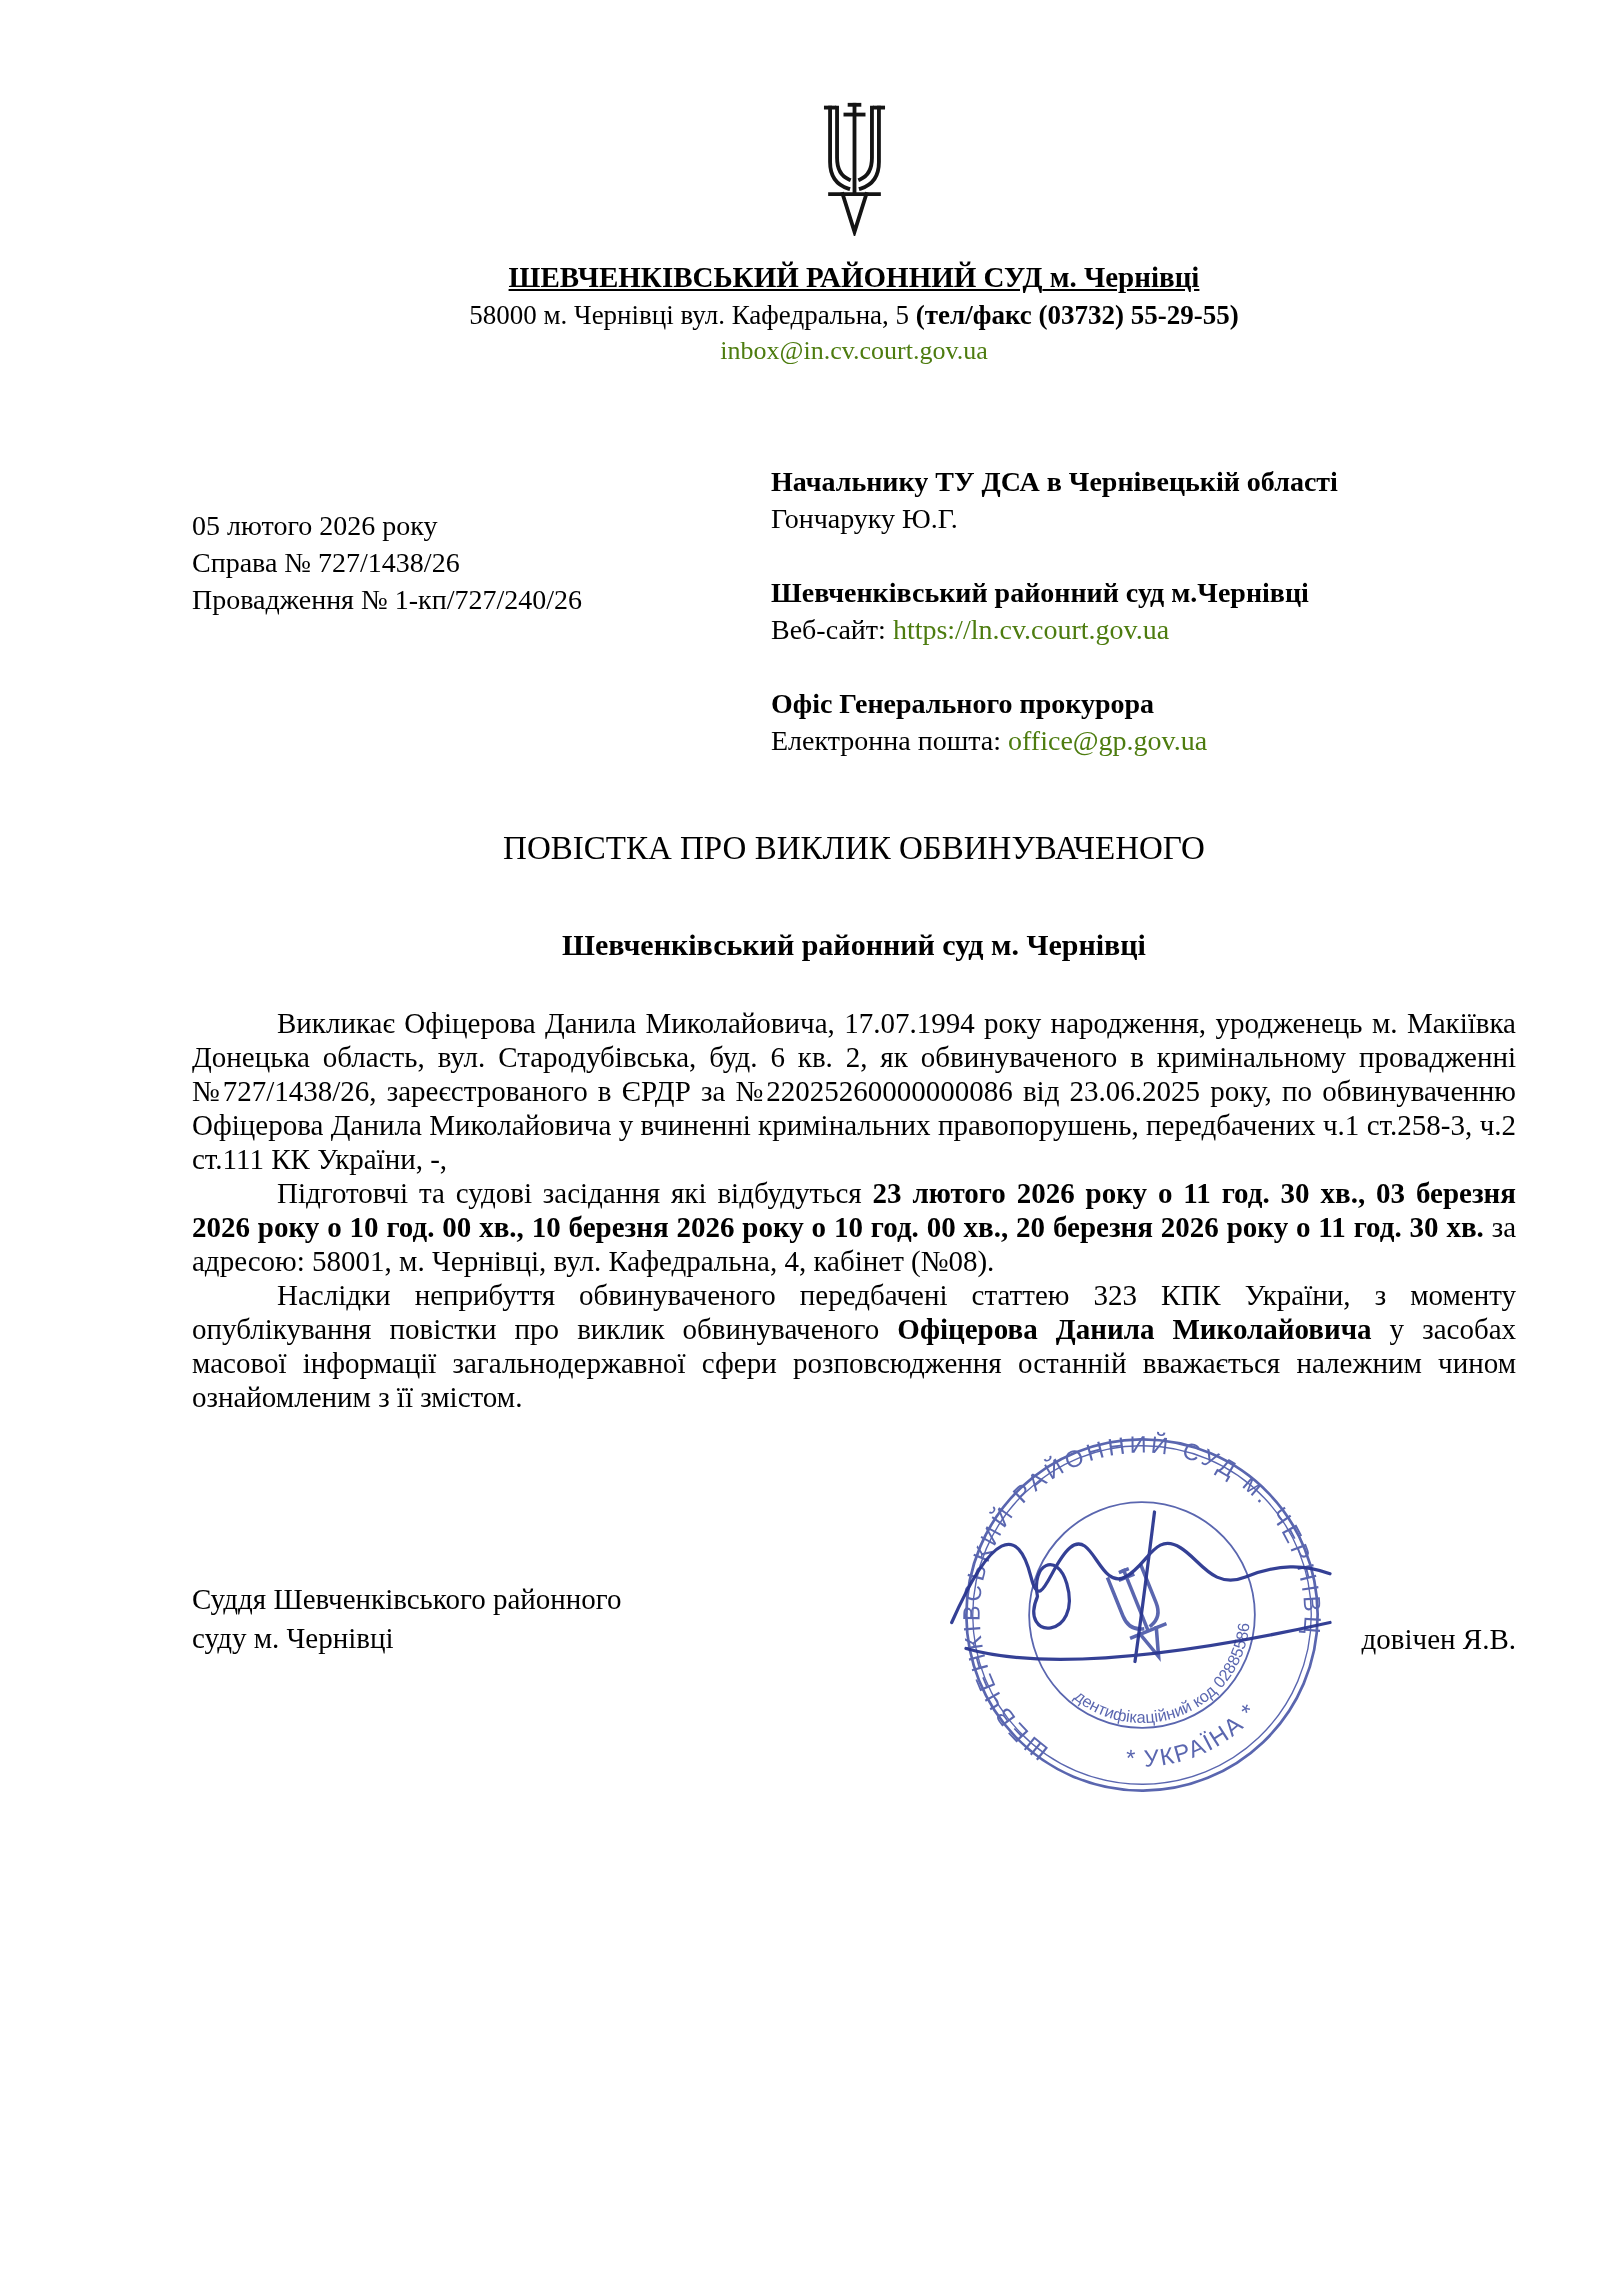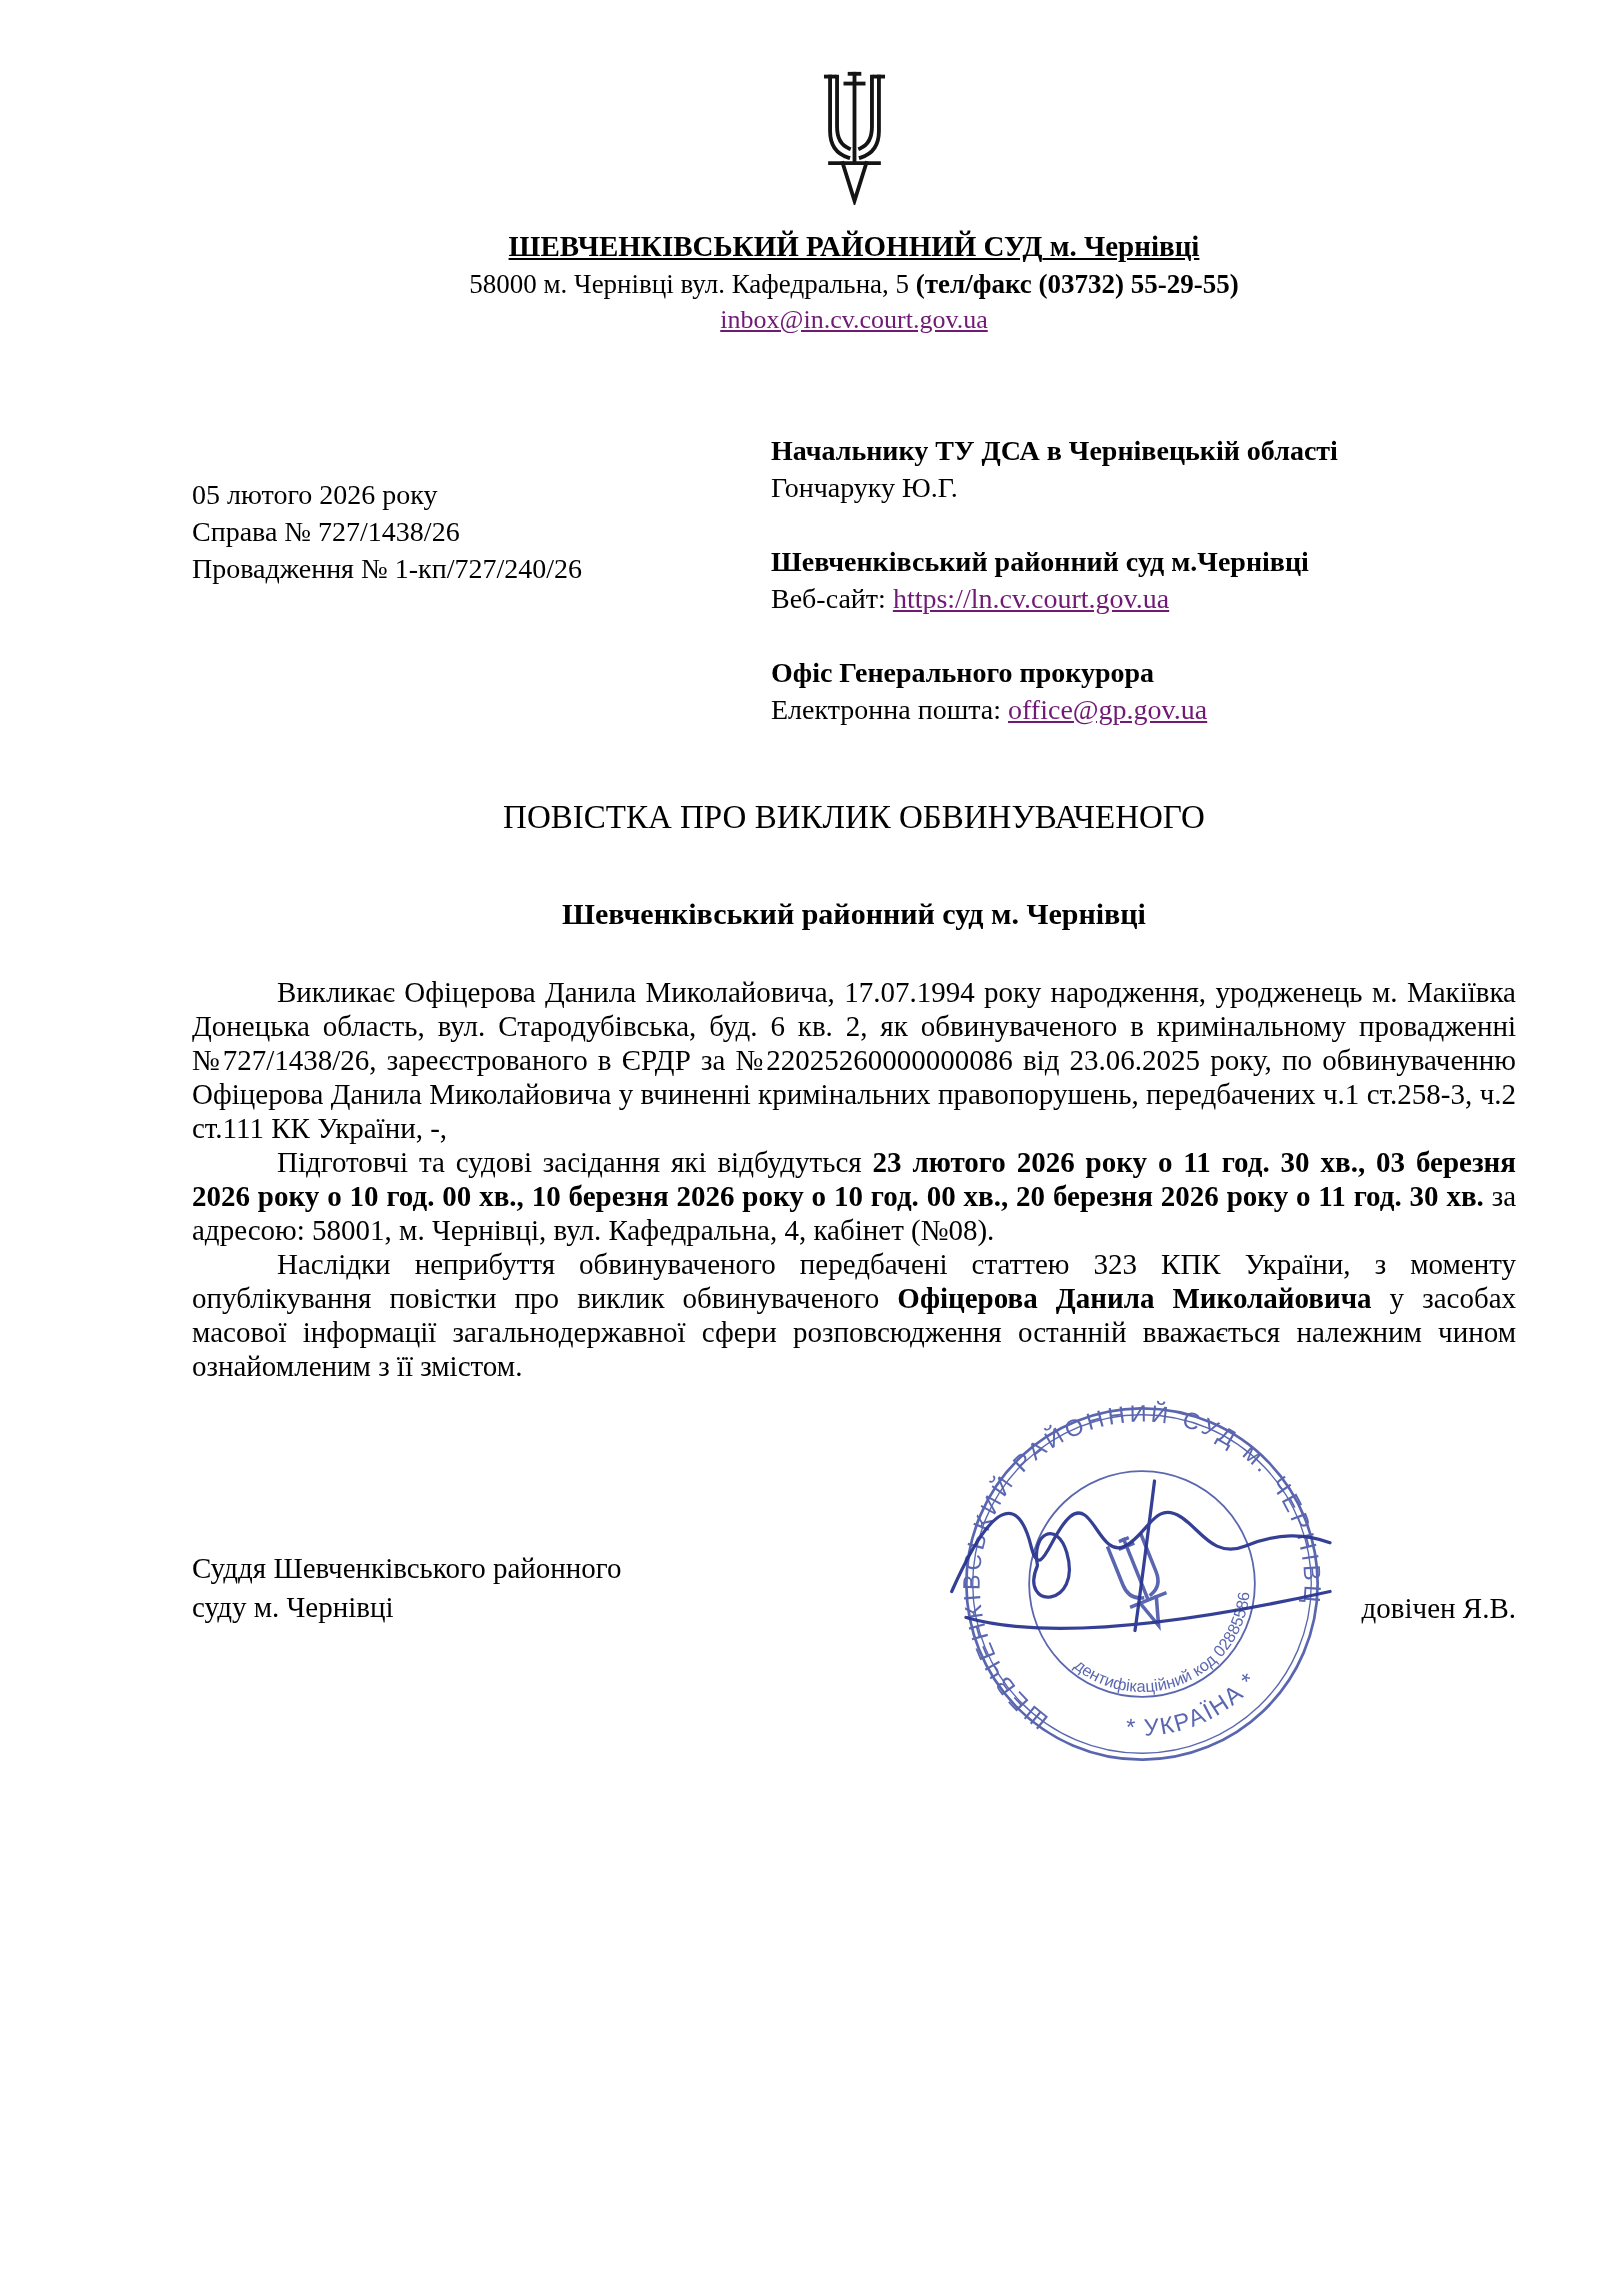--- a/index.html
+++ b/index.html
@@ -8,30 +8,30 @@
     width:1617px;height:2284px;
     background:#ffffff;
     font-family:"Liberation Serif",serif;
     color:#000;
     overflow:hidden;
   }
   .content{
     position:relative;
     margin-left:192px;
     width:1324px;
-    padding-top:71px;
+    padding-top:102px;
   }
   .emblem{text-align:center;margin-bottom:19.5px;}
   .header{text-align:center;}
   .court-line{font-size:29px;font-weight:bold;line-height:39px;}
   .court-line .underlined{text-decoration:underline;}
   .addr-line{font-size:27px;line-height:36px;}
   .addr-line .bold{font-weight:bold;}
   .email-line{font-size:26px;line-height:35px;}
-  .doc-link{color:#701a75;text-decoration:underline;cursor:pointer;}
+  .doc-link{color:#4d7c0f;cursor:pointer;}
   .meta-row{display:flex;margin-top:95px;font-size:28px;line-height:37px;}
   .meta-left{width:579px;flex:none;margin-top:44px;}
   .meta-left div{white-space:nowrap;}
   .recips .group{margin-bottom:37px;}
   .recips .group:last-child{margin-bottom:0;}
   .bold{font-weight:bold;}
   .title{text-align:center;font-size:33px;font-weight:normal;margin:68px 0 0 0;line-height:43px;}
   .subtitle{text-align:center;font-size:30px;font-weight:bold;margin:55px 0 0 0;line-height:39px;}
   .body-text{margin-top:42px;font-size:29px;line-height:34px;text-align:justify;}
   .body-text p{margin:0;text-indent:85px;}

